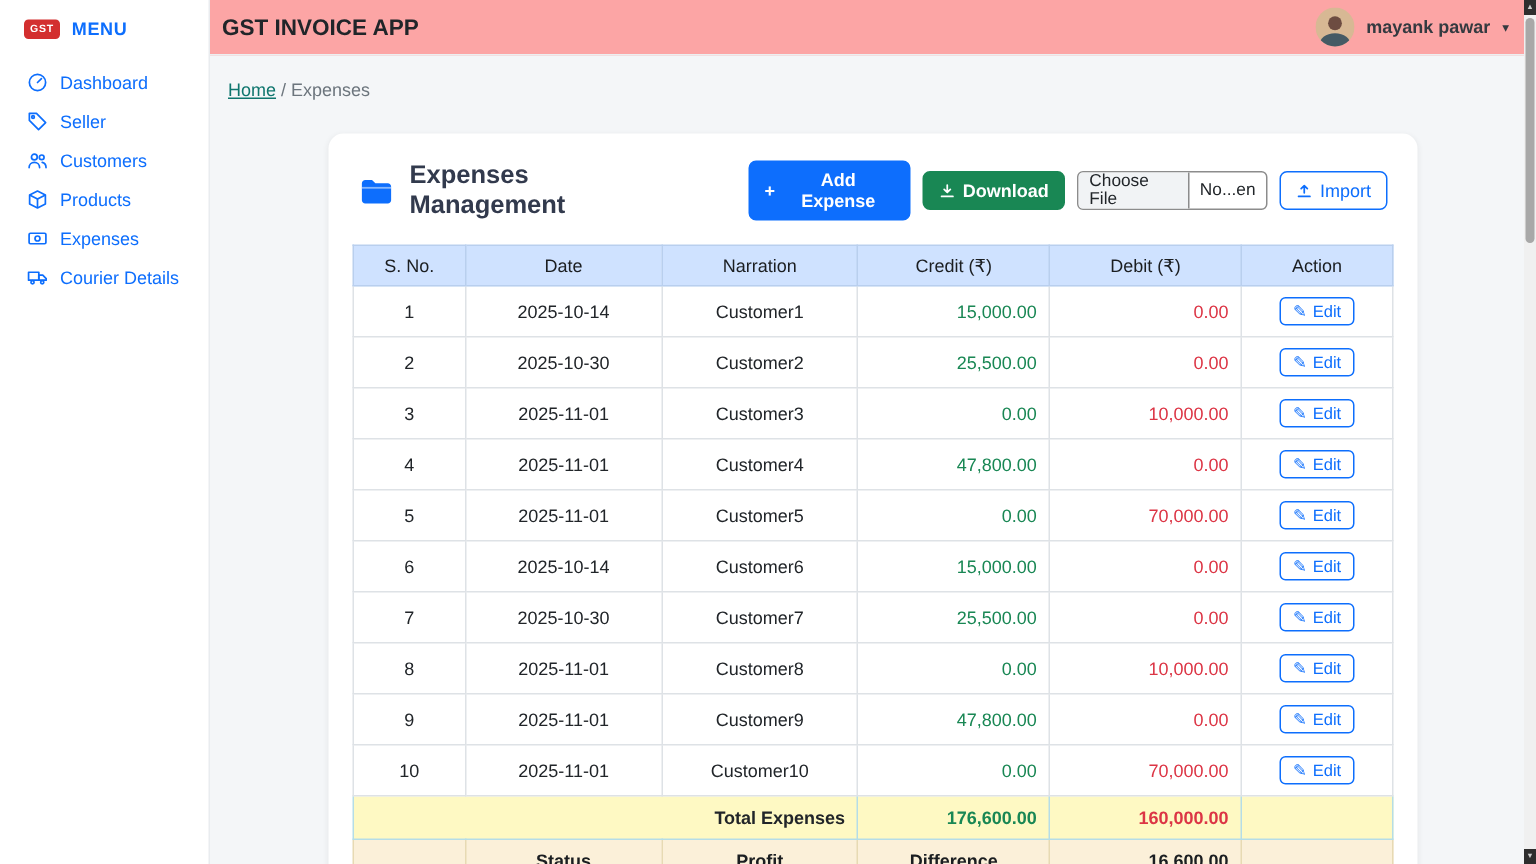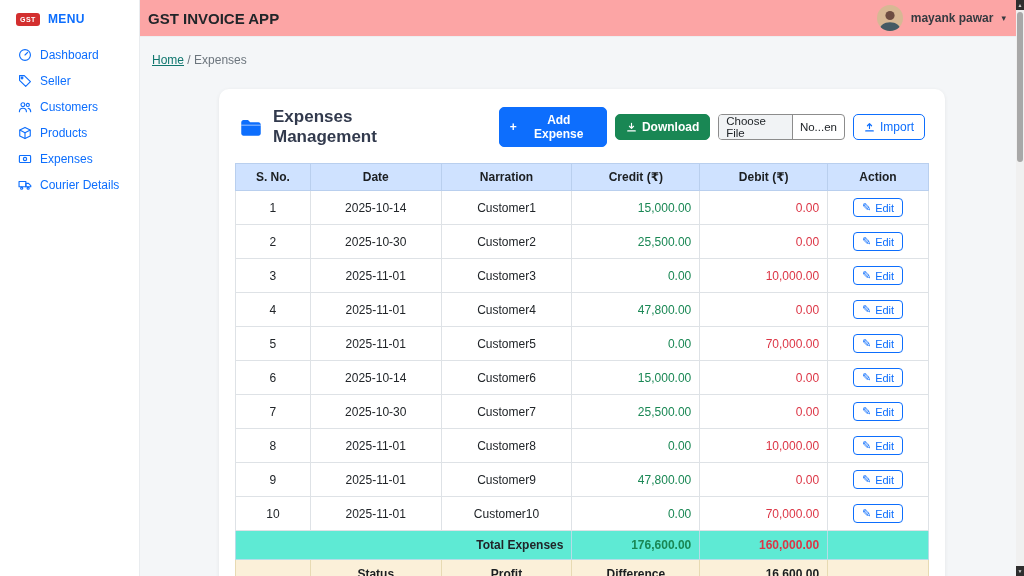--- a/index.html
+++ b/index.html
@@ -38,27 +38,27 @@
   .btn { display:inline-flex; align-items:center; gap:5px; font-size:12px; border-radius:5px; padding:5px 10px; cursor:pointer; border:1px solid transparent; font-family:inherit; }
   .btn-primary { background:#0d6efd; border-color:#0d6efd; color:#fff; font-weight:bold; }
   .btn-success { background:#198754; border-color:#198754; color:#fff; font-weight:bold; }
   .btn-outline { background:#fff; border-color:#0d6efd; color:#0d6efd; }
   .file-group { display:inline-flex; align-items:center; border:1px solid #8c8c8c; border-radius:4px; background:#fff; overflow:hidden; height:26px; cursor:pointer; }
   .file-btn { font-size:11.5px; padding:4px 7px; background:#f1f3f5; border-right:1px solid #8c8c8c; color:#212529; }
   .file-name { font-size:11.5px; padding:4px 7px; color:#212529; }
 
   
   table { border-collapse:collapse; width:100%; font-size:12px; }
-  th { background:#cfe2ff; border:1px solid #b9cfee; padding:6px 6px; font-weight:bold; text-align:center; color:#1b1e21; }
+  th { background:#cfe2ff; border:1px solid #b9cfee; padding:6px 6px; font-weight:normal; text-align:center; color:#1b1e21; }
   td { border:1px solid #dee2e6; padding:7px 8px; background:#fff; text-align:center; }
   .td-credit { color:#198754; text-align:right; }
   .td-debit { color:#dc3545; text-align:right; }
   .td-right { text-align:right; }
   .btn-edit { display:inline-flex; align-items:center; gap:4px; color:#0d6efd; border:1px solid #0d6efd; background:#fff; border-radius:4px; font-size:11px; padding:2px 8px; cursor:pointer; font-family:inherit; }
-  .total-row td { background:#5eead4; font-weight:bold; border-color:#b5dde7; }
+  .total-row td { background:#fef9c3; font-weight:bold; border-color:#b5dde7; }
   .status-row td { background:#fbf0d9; font-weight:bold; border-color:#e7dab3; color:#1b1e21; }
 
   
   .scrollbar { position:fixed; top:0; right:0; width:8px; height:576px; background:#f0f0f0; display:flex; flex-direction:column; align-items:center; }
   .sb-arrow { width:8px; height:10px; background:#2e2e2e; color:#cfcfcf; font-size:5px; line-height:10px; text-align:center; }
   .sb-thumb { width:6px; height:150px; background:#a8a8a8; border-radius:3px; margin-top:2px; }
   .sb-bottom { margin-top:auto; }
 </style>
 </head>
 <body>

